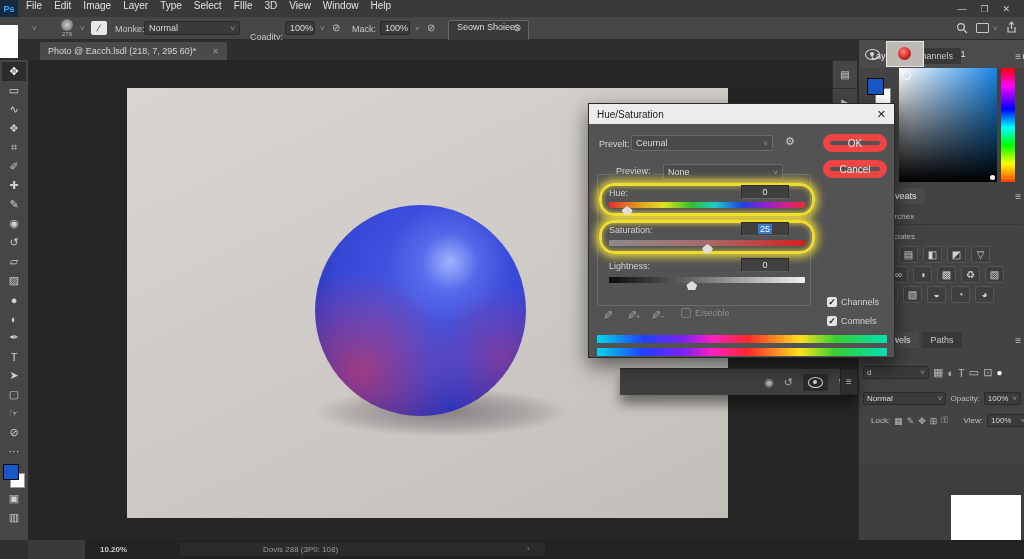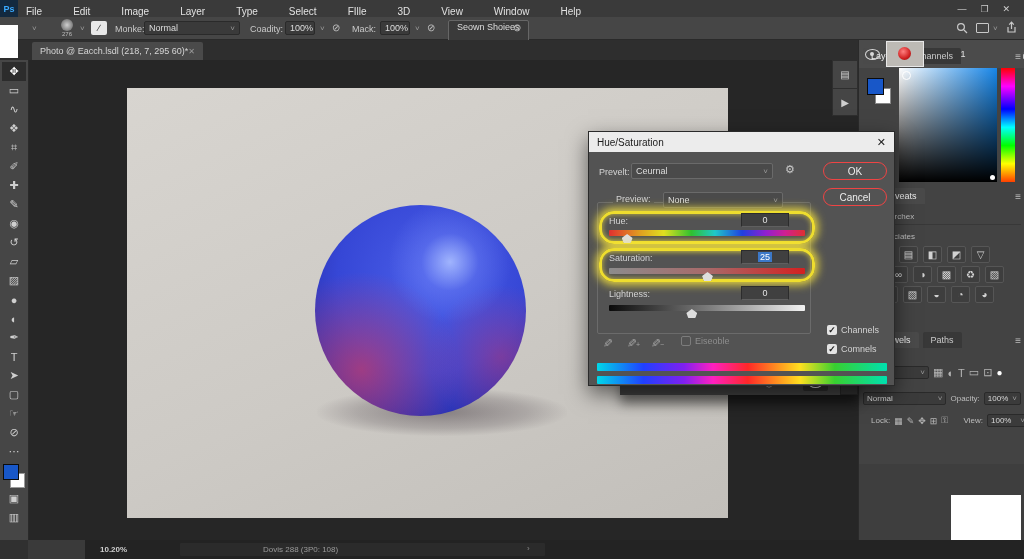--- a/index.html
+++ b/index.html
@@ -1,49 +1,49 @@
 <!DOCTYPE html>
 <html><head>
 <meta charset="utf-8">
 <style>
   html,body{margin:0;padding:0}
   body{width:1024px;height:559px;overflow:hidden;position:relative;
        font-family:"Liberation Sans",sans-serif;background:#272727;color:#ddd;font-size:10px}
   .r{position:absolute;box-sizing:border-box}
   .row{display:flex;align-items:center}
   
-  .menubar{left:0;top:0;width:1024px;height:17px;background:#3a3a3a;display:flex;align-items:flex-end;gap:31px;padding-left:26px;color:#e2e2e2;font-size:10px}
+  .menubar{left:0;top:0;width:1024px;height:17px;background:#3a3a3a;display:flex;align-items:flex-start;gap:12px;padding-left:26px;color:#e2e2e2;font-size:10px}
   .pslogo{left:0;top:0;width:18px;height:17px;background:#13293f;color:#39a9ff;font-weight:bold;font-size:9px;display:flex;align-items:center;justify-content:center}
   .winctl{top:0;height:17px;display:flex;gap:14px;align-items:center;color:#cfcfcf;font-size:9px}
   .optionsbar{left:0;top:17px;width:1024px;height:23px;background:#464646;border-bottom:1px solid #2a2a2a}
   .optlabel{color:#c9c9c9;font-size:9px}
   .optfield{background:#3a3a3a;border:1px solid #2a2a2a;color:#ddd;font-size:9px;padding:1px 4px;border-radius:2px}
   .chev{color:#9a9a9a;font-size:8px}
   .tabbar{left:0;top:40px;width:1024px;height:20px;background:#2e2e2e}
-  .doctab{left:32px;top:42px;height:18px;background:#4a4a4a;color:#d6d6d6;font-size:9px;display:flex;align-items:center;gap:0;padding:0 8px;border-radius:2px 2px 0 0}
+  .doctab{left:40px;top:42px;height:18px;background:#4a4a4a;color:#d6d6d6;font-size:9px;display:flex;align-items:center;gap:16px;padding:0 8px;border-radius:2px 2px 0 0}
   
   .toolbar{left:0;top:60px;width:29px;height:480px;background:#464646;border-right:1px solid #2a2a2a;display:flex;flex-direction:column;align-items:center;padding-top:2px}
   .tool{width:24px;height:19px;display:flex;align-items:center;justify-content:center;color:#cfcfcf;font-size:11px;cursor:pointer}
   .tool.active{background:#2c2c2c;color:#fff}
   
   .canvas{left:29px;top:60px;width:829px;height:480px;background:#262626}
   .photo{left:127px;top:88px;width:601px;height:430px;background:linear-gradient(155deg,#d8d5d0 0%,#cdcac5 55%,#c2bfba 100%)}
   .ballshadow{left:190px;top:300px;width:250px;height:48px;
     background:radial-gradient(ellipse at 50% 50%,rgba(68,58,66,.5) 0%,rgba(68,58,66,.22) 48%,transparent 72%)}
   .ball{left:188px;top:117px;width:211px;height:211px;border-radius:50%;
     background:
       radial-gradient(circle at 64% 27%,rgba(165,185,255,.95) 0%,rgba(120,140,250,.35) 14%,rgba(90,110,240,0) 30%),
       radial-gradient(circle at 22% 78%,rgba(195,60,110,.75) 0%,rgba(195,60,110,0) 42%),
       radial-gradient(circle at 88% 72%,rgba(190,55,115,.5) 0%,rgba(190,55,115,0) 30%),
       radial-gradient(circle at 50% 50%,rgba(0,0,0,0) 78%,rgba(170,50,100,.55) 96%),
       radial-gradient(circle at 55% 35%,#4a5ee8 0%,#3647d6 52%,#2c33b4 76%,#6a3a9e 92%,#8f4378 100%)}
   
-  .dialog{left:588px;top:131px;width:307px;height:255px;background:#535353;box-shadow:0 8px 20px rgba(0,0,0,.55);border:1px solid #2a2a2a}
+  .dialog{left:588px;top:103px;width:307px;height:255px;background:#535353;box-shadow:0 8px 20px rgba(0,0,0,.55);border:1px solid #2a2a2a}
   .dlg-title{left:0;top:0;width:100%;height:20px;background:#ececec;color:#1b1b1b;font-size:10px;display:flex;align-items:center;padding:0 8px;justify-content:space-between}
-  .btn-pill{border:1px solid #ef4444;border-radius:9px;color:#ececec;font-size:10px;display:flex;align-items:center;justify-content:center;background:transparent;cursor:pointer}
+  .btn-pill{border:7px solid #ef4444;border-radius:9px;color:#ececec;font-size:10px;display:flex;align-items:center;justify-content:center;background:transparent;cursor:pointer}
   .dlglabel{color:#d3d3d3;font-size:9px}
   .valbox{background:#404040;border:1px solid #2c2c2c;border-bottom-color:#5f5f5f;color:#e3e3e3;font-size:9px;text-align:center;padding:1px 0}
   .track{height:6px;border-radius:1px}
   .track-hue{background:linear-gradient(90deg,#e03030,#e0a020 16%,#e0e020 28%,#30c030 42%,#20c8c8 54%,#2040e0 68%,#9020d0 80%,#d02090 90%,#e03030 100%)}
   .track-sat{background:linear-gradient(90deg,#8c8c8c,#a86a6a 50%,#d42020 100%)}
   .track-light{background:linear-gradient(90deg,#0a0a0a,#7a7a7a 50%,#f2f2f2 100%)}
   .thumb{position:absolute;top:4px;width:11px;height:9px;margin-left:-5px;background:#dedede;
          clip-path:polygon(50% 0,100% 45%,82% 100%,18% 100%,0 45%);box-shadow:0 1px 1px rgba(0,0,0,.5)}
   .glow{border:3px solid #eedd2e;border-radius:15px;box-shadow:0 0 9px 3px rgba(252,232,60,.85),inset 0 0 5px 1px rgba(252,232,60,.55)}
   .spectrum{background:linear-gradient(90deg,#00d8e8,#2040ff 16%,#8020f0 30%,#ff20c0 40%,#ff2828 52%,#ff9020 62%,#ffe020 70%,#38d030 82%,#00e0b0 100%);height:8px;border-radius:1px}
@@ -106,21 +106,21 @@
   <div style="width:12px;height:12px;border-radius:50%;margin:0 auto;background:radial-gradient(circle,#cfcfcf,#5a5a5a)"></div>
   <div style="font-size:6px;color:#bdbdbd">276</div>
 </div>
 <span class="r chev" style="left:80px;top:24px">˅</span>
 <div class="r" style="left:91px;top:21px;width:16px;height:14px;background:#e8e8e8;border-radius:2px;color:#222;font-size:9px;text-align:center;line-height:14px">∕</div>
 <span class="r optlabel" style="left:115px;top:24px">Monke:</span>
 <div class="r optfield row" style="left:144px;top:21px;width:96px;height:14px;justify-content:space-between">
   <span>Normal</span>
     <span class="chev">˅</span>
 </div>
-<span class="r optlabel" style="left:250px;top:24px">Coadity:</span>
+<span class="r optlabel" style="left:250px;top:32px">Coadity:</span>
 <div class="r optfield" style="left:285px;top:21px;width:30px;height:14px;line-height:11px">100%</div>
 <span class="r chev" style="left:320px;top:24px">˅</span>
 <span class="r" style="left:332px;top:22px;color:#bdbdbd;font-size:10px">⊘</span>
 <span class="r optlabel" style="left:352px;top:24px">Mack:</span>
 <div class="r optfield" style="left:380px;top:21px;width:30px;height:14px;line-height:11px">100%</div>
 <span class="r chev" style="left:415px;top:24px">˅</span>
 <span class="r" style="left:427px;top:22px;color:#bdbdbd;font-size:10px">⊘</span>
 <div class="r optfield" style="left:448px;top:20px;height:32px;line-height:13px;padding:0 8px;border-color:#666">Seown Shoiees</div>
 <span class="r" style="left:513px;top:22px;color:#bdbdbd;font-size:10px">⊙</span>
 <span class="r" style="left:956px;top:22px">

